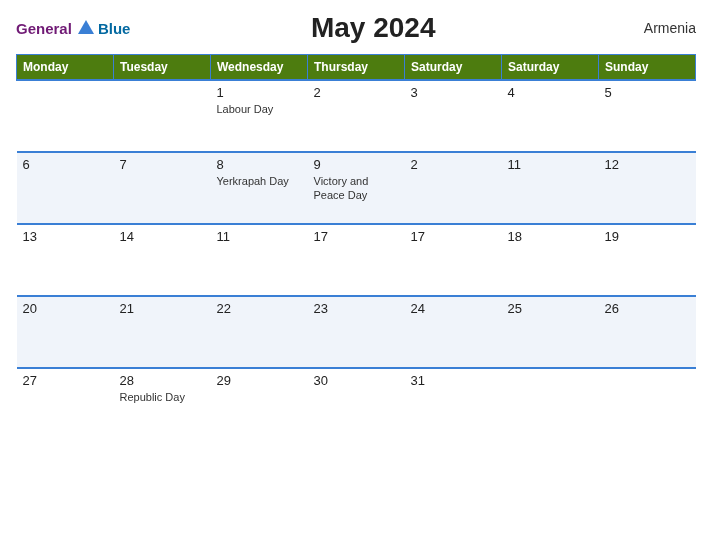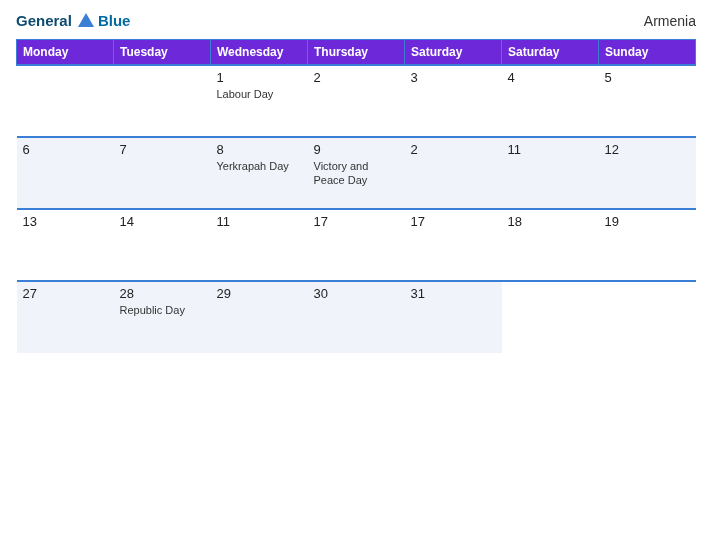--- a/index.html
+++ b/index.html
@@ -23,21 +23,21 @@
       margin-bottom: 10px;
     }
     .logo {
       display: flex;
       align-items: center;
       gap: 4px;
     }
     .logo-text-general {
       font-size: 15px;
       font-weight: bold;
-      color: #0c4a6e;
+      color: #701a75;
     }
     .logo-text-blue {
       font-size: 15px;
       font-weight: bold;
       color: #0369a1;
     }
     .logo-triangle {
       width: 0;
       height: 0;
       border-left: 8px solid transparent;
@@ -57,21 +57,21 @@
       font-size: 14px;
       color: #333;
       text-align: right;
       min-width: 80px;
     }
     .calendar {
       width: 100%;
       border-collapse: collapse;
     }
     .calendar th {
-      background: #6d28d9;
+      background: #4d7c0f;
       color: #fff;
       font-size: 12px;
       font-weight: bold;
       padding: 5px 6px;
       text-align: left;
       border: 1px solid #3a7fd5;
     }
     .calendar td {
       border-top: 2px solid #3a7fd5;
       border-left: none;
@@ -107,20 +107,21 @@
 </head>
 <body>
 
 <div class="page">
   <div class="header">
     <div class="logo">
       <span class="logo-text-general">General</span>
       <div class="logo-triangle"></div>
       <span class="logo-text-blue">Blue</span>
     </div>
+    <div class="month-title">May 2024</div>
     <div class="country">Armenia</div>
   </div>
 
   <table class="calendar">
     <thead>
       <tr>
         <th>Monday</th>
         <th>Tuesday</th>
         <th>Wednesday</th>
         <th>Thursday</th>
@@ -193,20 +194,43 @@
           </td>
           <td>
             <span class="day-number">18</span>
           </td>
           <td>
             <span class="day-number">19</span>
           </td>
         </tr>
         <tr class="week-row">
           <td>
+            <span class="day-number">20</span>
+          </td>
+          <td>
+            <span class="day-number">21</span>
+          </td>
+          <td>
+            <span class="day-number">22</span>
+          </td>
+          <td>
+            <span class="day-number">23</span>
+          </td>
+          <td>
+            <span class="day-number">24</span>
+          </td>
+          <td>
+            <span class="day-number">25</span>
+          </td>
+          <td>
+            <span class="day-number">26</span>
+          </td>
+        </tr>
+        <tr class="week-row">
+          <td>
             <span class="day-number">27</span>
           </td>
           <td>
             <span class="day-number">28</span>
             <span class="holiday">Republic Day</span>
           </td>
           <td>
             <span class="day-number">29</span>
           </td>
           <td>

